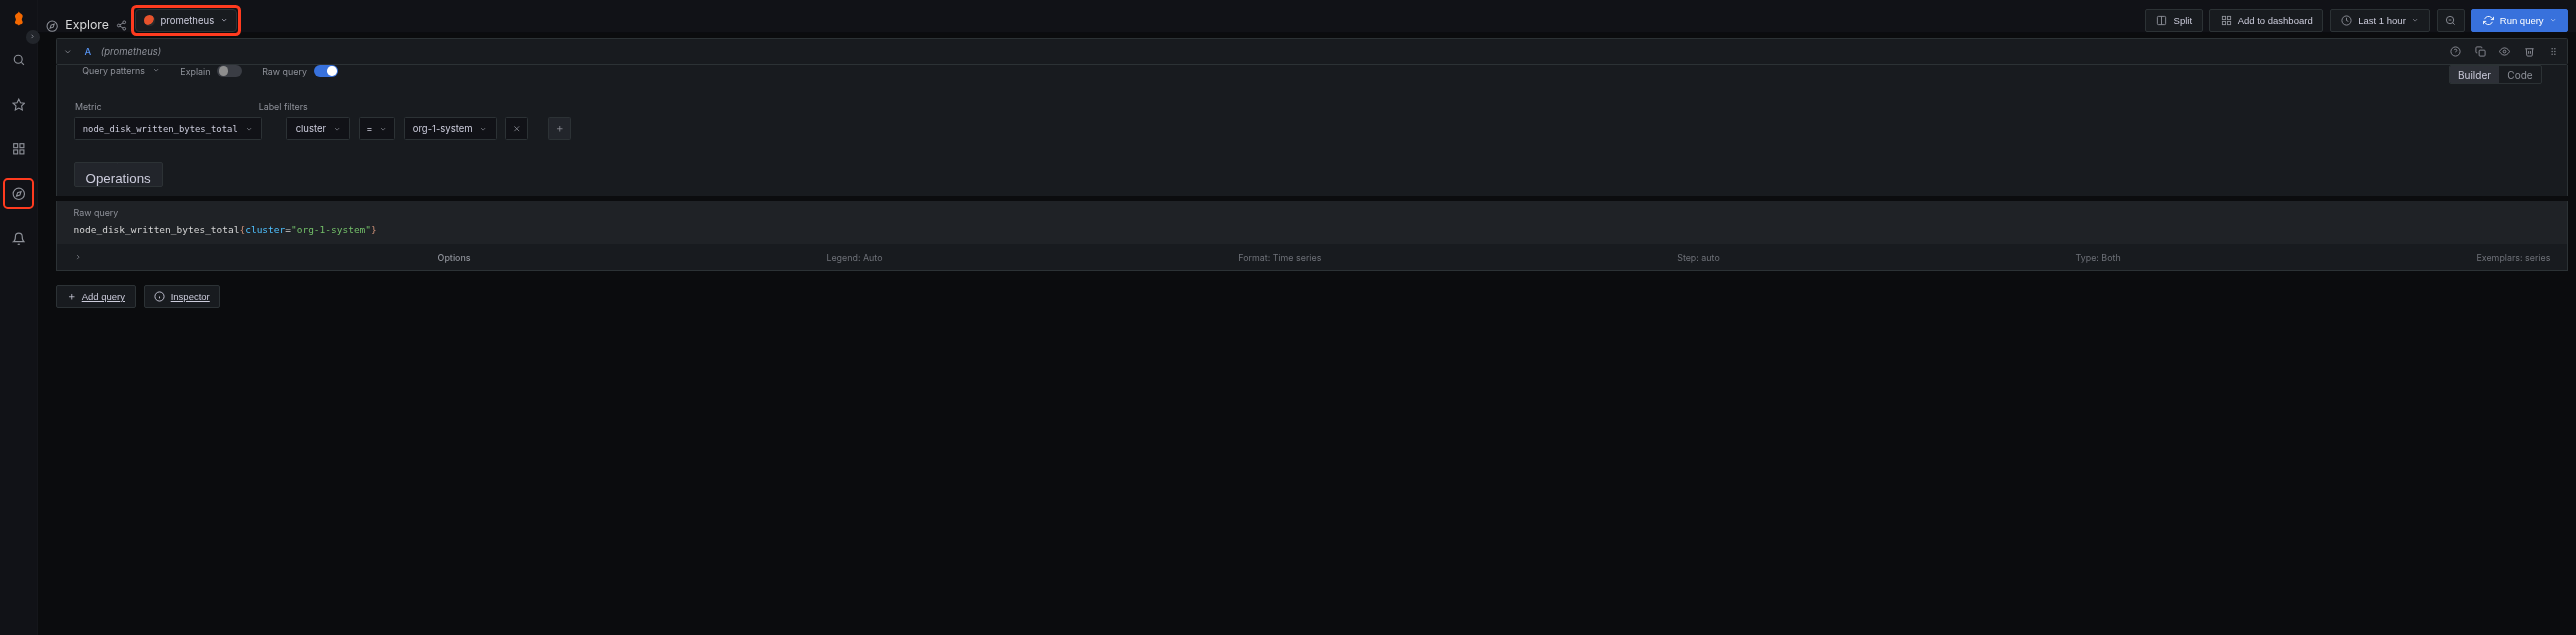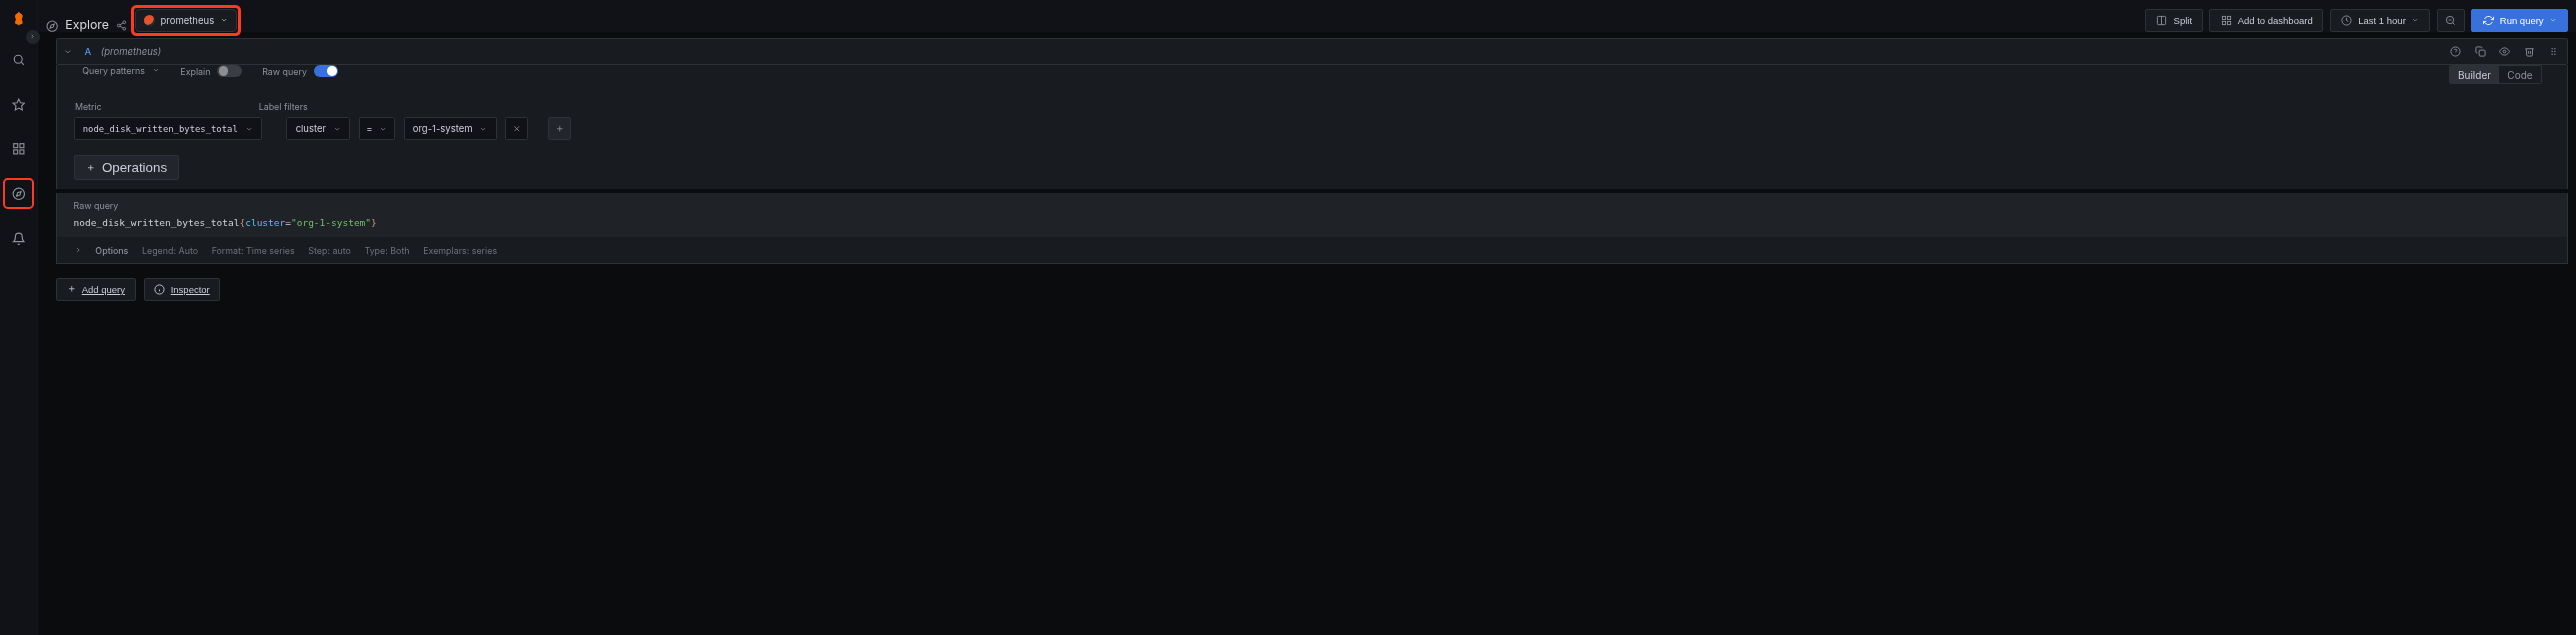--- a/index.html
+++ b/index.html
@@ -73,32 +73,32 @@
   
   .selrow{display:flex;align-items:center;gap:8.2px;padding:2.7px 16.4px 9.5px;background:var(--bg2);border-left:0.7px solid var(--border);border-right:0.7px solid var(--border);}
   .pill{display:flex;align-items:center;gap:6.8px;height:23px;padding:0 8.2px;background:var(--bg1);border:0.7px solid var(--border);border-radius:1.4px;color:var(--text);cursor:pointer;}
   .pill.mono{font-family:Menlo,Consolas,monospace;font-size:8.9px;}
   .pill .chev{color:var(--text-dim);}
   .sq{width:23px;height:23px;display:flex;align-items:center;justify-content:center;background:var(--bg1);border:0.7px solid var(--border);border-radius:1.4px;color:var(--text-dim);cursor:pointer;}
   .sq.add{background:var(--bg3);}
 
   
   .opsrow{padding:5.5px 16.4px 9.5px;background:var(--bg2);border-left:0.7px solid var(--border);border-right:0.7px solid var(--border);}
-  .opsbtn{display:inline-flex;align-items:center;gap:6.8px;height:24.5px;padding:0 11px;background:var(--bg3);border:0.7px solid var(--border);border-radius:2px;color:var(--text);cursor:pointer;}
+  .opsbtn{display:inline-flex;align-items:center;gap:6.8px;height:24.5px;padding:0 11px;background:var(--bg3);border:0.7px solid var(--border);border-radius:2px;color:var(--text);cursor:pointer;flex-direction:column;}
 
   
   .rawblk{background:#1f2226;border-left:0.7px solid var(--border);border-right:0.7px solid var(--border);padding:6.8px 16.4px 9.5px;margin-top:4.1px;}
   .rawblk .lbl{color:var(--text-dim);font-size:8.9px;margin-bottom:5.5px;}
   .rawblk code{font-family:Menlo,Consolas,monospace;font-size:9.5px;color:#d4d4d4;}
   .tok-key{color:#4fc1ff;}
   .tok-str{color:var(--green);}
   .tok-punc{color:var(--gold);}
 
   
-  .optsrow{display:flex;align-items:center;gap:13.6px;height:27px;padding:0 16.4px;background:var(--bg2);border:0.7px solid var(--border);border-top:none;color:var(--text-dim2);font-size:8.9px;}
+  .optsrow{display:flex;align-items:center;gap:13.6px;height:27px;padding:0 16.4px;background:var(--bg2);border:0.7px solid var(--border);border-top:none;color:var(--text-dim2);font-size:8.9px;justify-content:space-between;}
   .optsrow .chev{color:var(--text-dim);cursor:pointer;}
   .optsrow .strong{color:var(--text-dim);font-weight:500;}
 
   
   .bottom{display:flex;gap:8.2px;margin-top:13.6px;text-decoration:underline;}
 
   svg{display:block;}
 </style>
 </head>
 <body>

